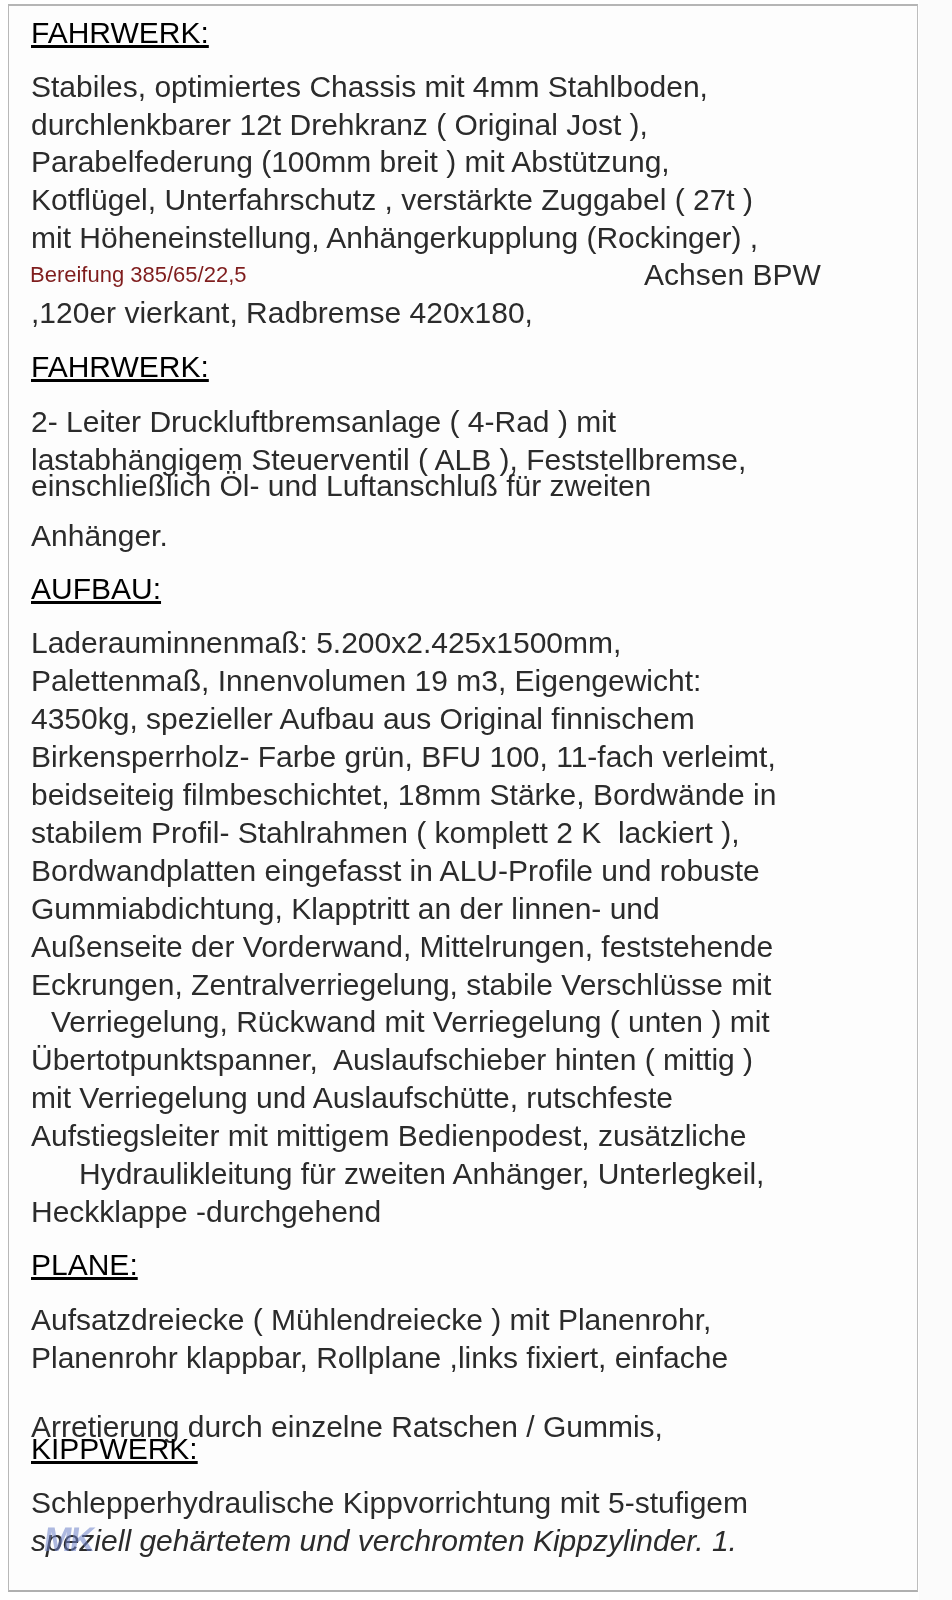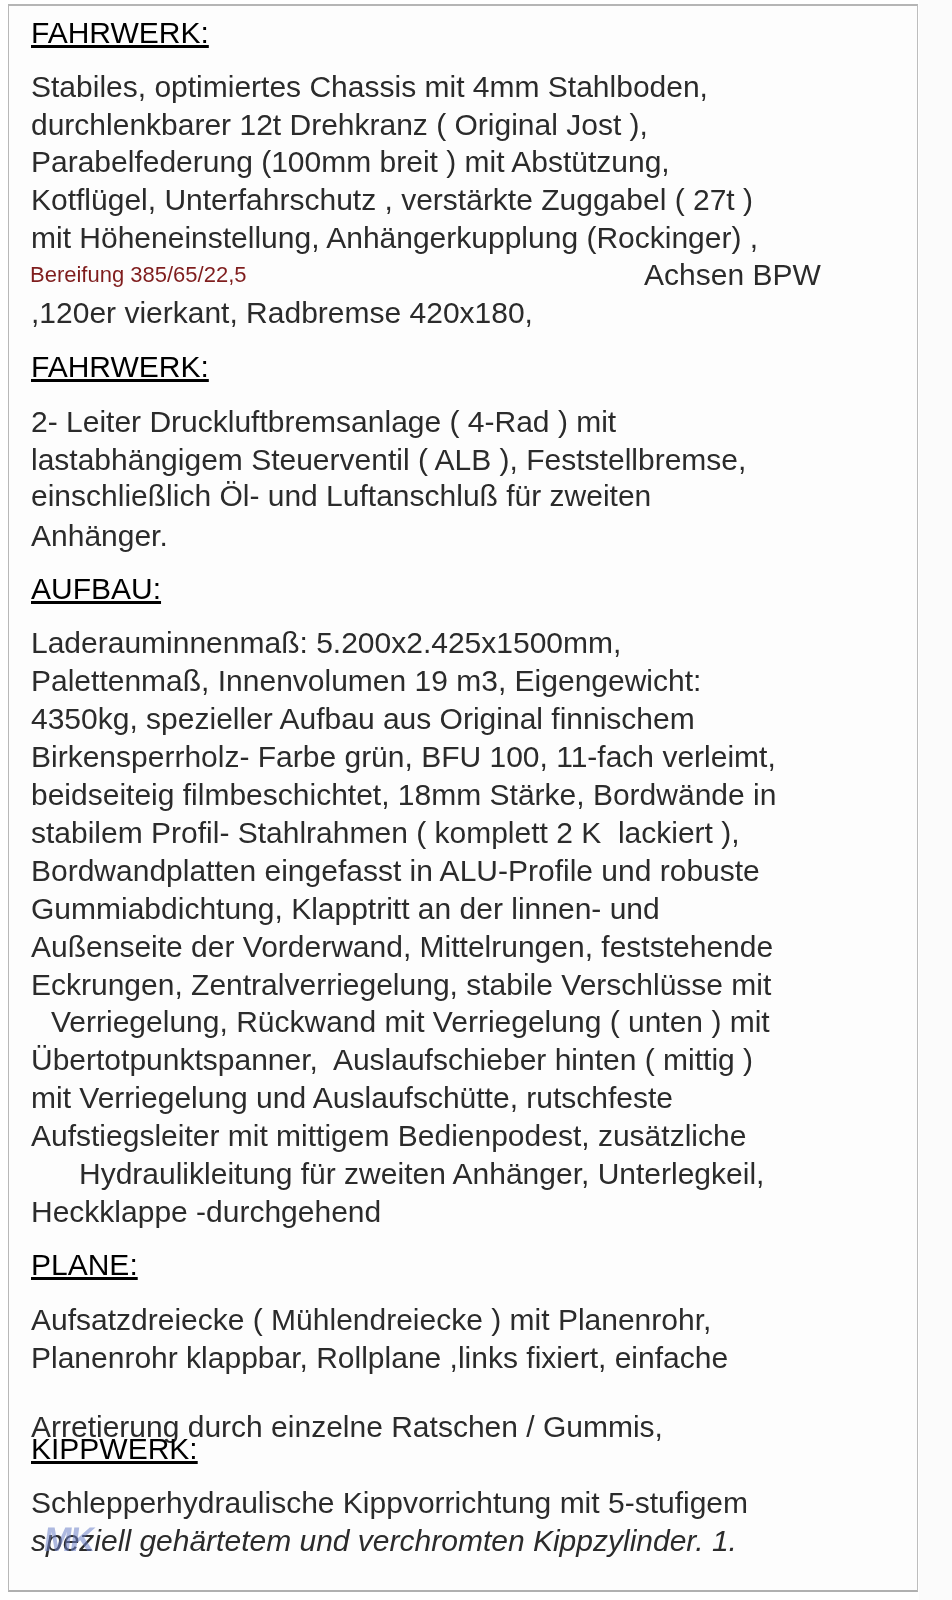--- a/index.html
+++ b/index.html
@@ -76,21 +76,21 @@
 <div class="line" style="top:143px;">Parabelfederung (100mm breit ) mit Abstützung,</div>
 <div class="line" style="top:181px;">Kotflügel, Unterfahrschutz , verstärkte Zuggabel ( 27t )</div>
 <div class="line" style="top:219px;">mit Höheneinstellung, Anhängerkupplung (Rockinger) ,</div>
 <div class="line small-black" style="top:256px; left:30px;">Bereifung 385/65/22,5</div>
 <div class="line" style="top:256px; left:644px;">Achsen BPW</div>
 <div class="line" style="top:294px;">,120er vierkant, Radbremse 420x180,</div>
 
 <div class="line heading" style="top:348px;">FAHRWERK:</div>
 <div class="line" style="top:403px;text-align:center;">2- Leiter Druckluftbremsanlage ( 4-Rad ) mit</div>
 <div class="line" style="top:441px;">lastabhängigem Steuerventil ( ALB ), Feststellbremse,</div>
-<div class="line" style="top:477px;">einschließlich Öl- und Luftanschluß für zweiten</div>
+<div class="line" style="top:467px;">einschließlich Öl- und Luftanschluß für zweiten</div>
 <div class="line" style="top:517px;">Anhänger.</div>
 
 <div class="line heading" style="top:570px;">AUFBAU:</div>
 <div class="line" style="top:624px;">Laderauminnenmaß: 5.200x2.425x1500mm,</div>
 <div class="line" style="top:662px;">Palettenmaß, Innenvolumen 19 m3, Eigengewicht:</div>
 <div class="line" style="top:700px;">4350kg, spezieller Aufbau aus Original finnischem</div>
 <div class="line" style="top:738px;">Birkensperrholz- Farbe grün, BFU 100, 11-fach verleimt,</div>
 <div class="line" style="top:776px;">beidseiteig filmbeschichtet, 18mm Stärke, Bordwände in</div>
 <div class="line" style="top:814px;">stabilem Profil- Stahlrahmen ( komplett 2 K  lackiert ),</div>
 <div class="line" style="top:852px;text-align:right;">Bordwandplatten eingefasst in ALU-Profile und robuste</div>

